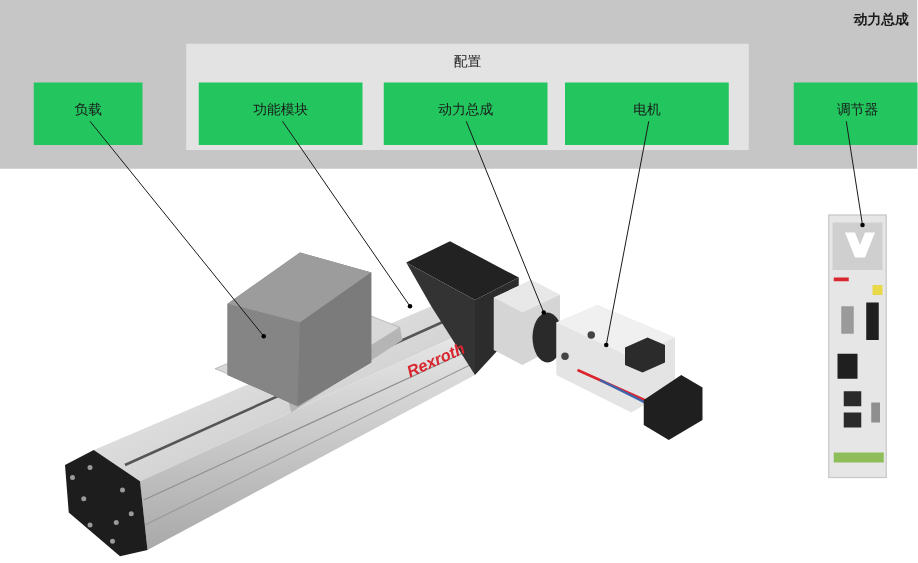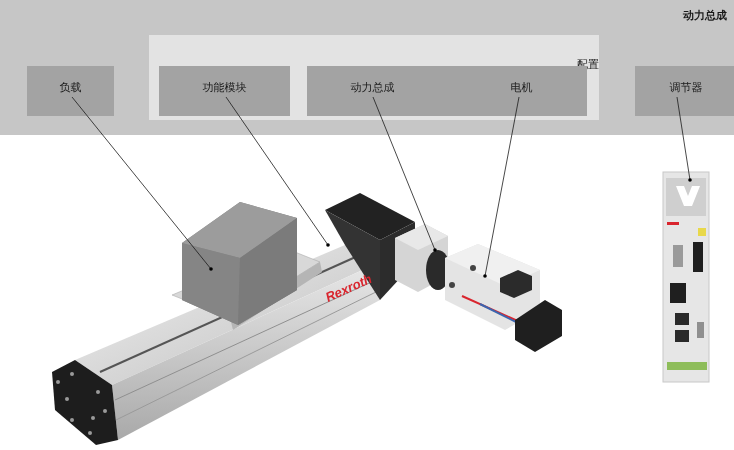--- a/index.html
+++ b/index.html
@@ -1,21 +1,21 @@
 <!DOCTYPE html>
 <html><head>
 <meta charset="utf-8">
 <style>
   html,body{margin:0;padding:0;background:#ffffff;}
   body{width:734px;height:450px;position:relative;overflow:hidden;font-family:"DejaVu Sans","Liberation Sans",sans-serif;}
   .band{position:absolute;left:0;top:0;width:734px;height:135px;background:#c6c6c6;}
   .band-title{position:absolute;left:0;top:8px;width:682px;text-align:right;font-size:11px;font-weight:bold;color:#1a1a1a;margin-left:45px;}
   .config{position:absolute;left:149px;top:35px;width:450px;height:85px;background:#e3e3e3;}
-  .config-title{position:absolute;left:0;top:22px;width:100%;text-align:right;font-size:11px;color:#1a1a1a;}
-  .box{position:absolute;top:66px;height:50px;background:#a3a3a3;display:flex;align-items:flex-start;justify-content:center;}
+  .config-title{position:absolute;left:0;top:7px;width:100%;text-align:center;font-size:11px;color:#1a1a1a;}
+  .box{position:absolute;top:66px;height:50px;background:#22c55e;display:flex;align-items:flex-start;justify-content:center;}
   .box span{margin-top:14px;font-size:11px;color:#1a1a1a;}
   svg.art{position:absolute;left:0;top:0;}
 </style>
 </head>
 <body>
 
 <div class="band">
   <div class="band-title">动力总成</div>
 </div>
 
@@ -25,21 +25,21 @@
 
 <div class="box" style="left:27px;width:87px;">
   <span>负载</span>
 </div>
 <div class="box" style="left:159px;width:131px;font-family:Liberation Serif, serif;">
   <span>功能模块</span>
 </div>
 <div class="box" style="left:307px;width:131px;">
   <span>动力总成</span>
 </div>
-<div class="box" style="left:436px;width:131px;padding-left:20px;">
+<div class="box" style="left:452px;width:131px;">
   <span>电机</span>
 </div>
 <div class="box" style="left:635px;width:102px;">
   <span>调节器</span>
 </div>
 
 <svg class="art" width="734" height="450" viewBox="0 0 734 450">
   <defs>
     <linearGradient id="alu" x1="0" y1="0" x2="0" y2="1">
       <stop offset="0" stop-color="#e8e8e8"></stop>

